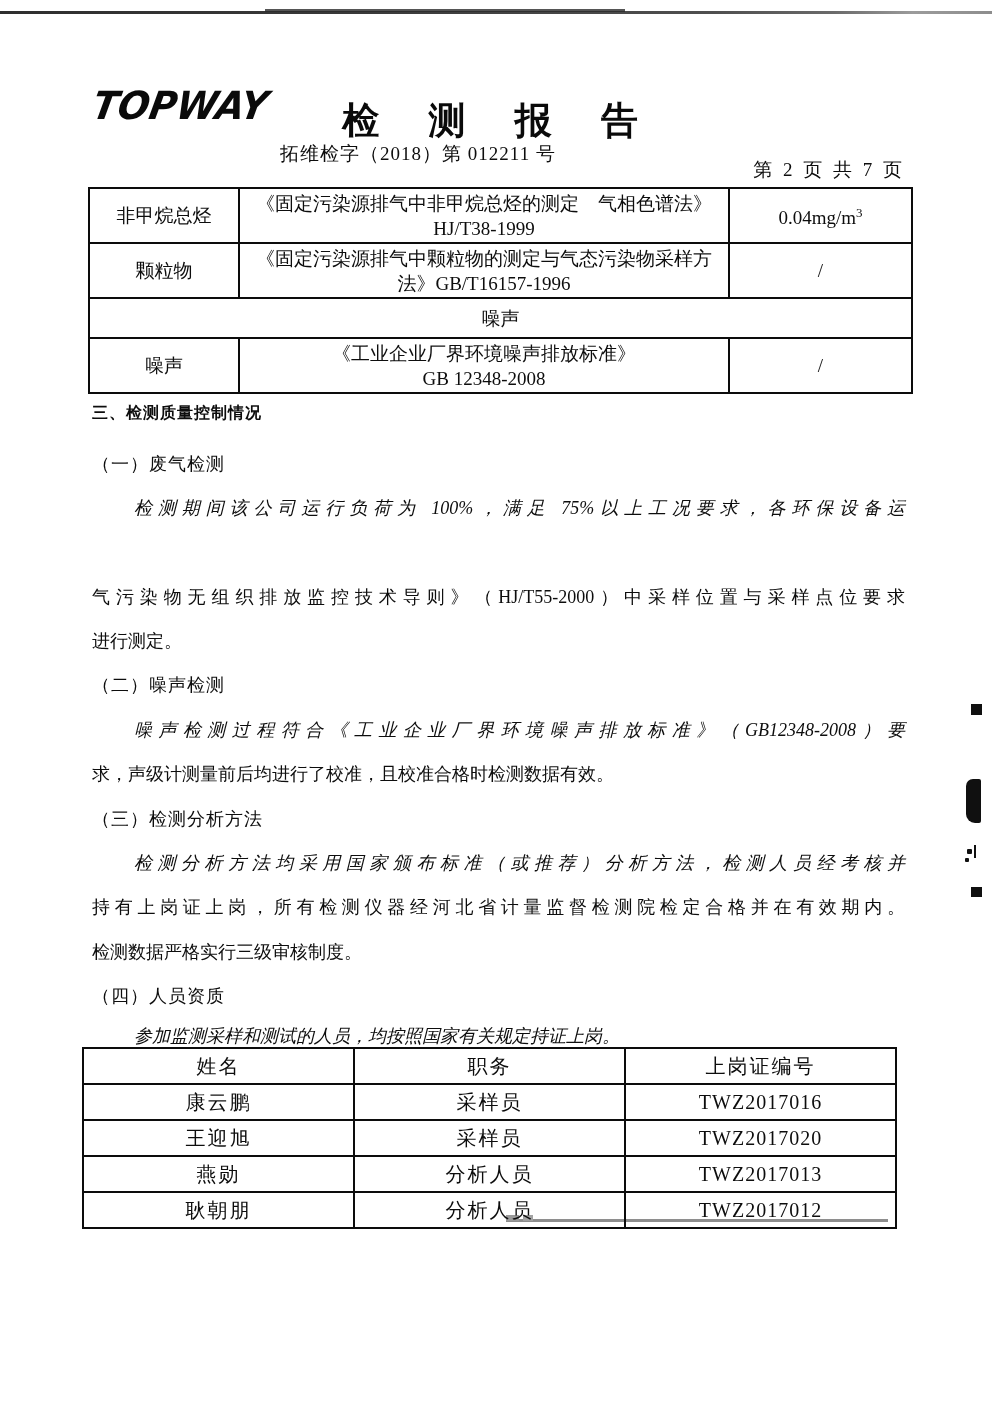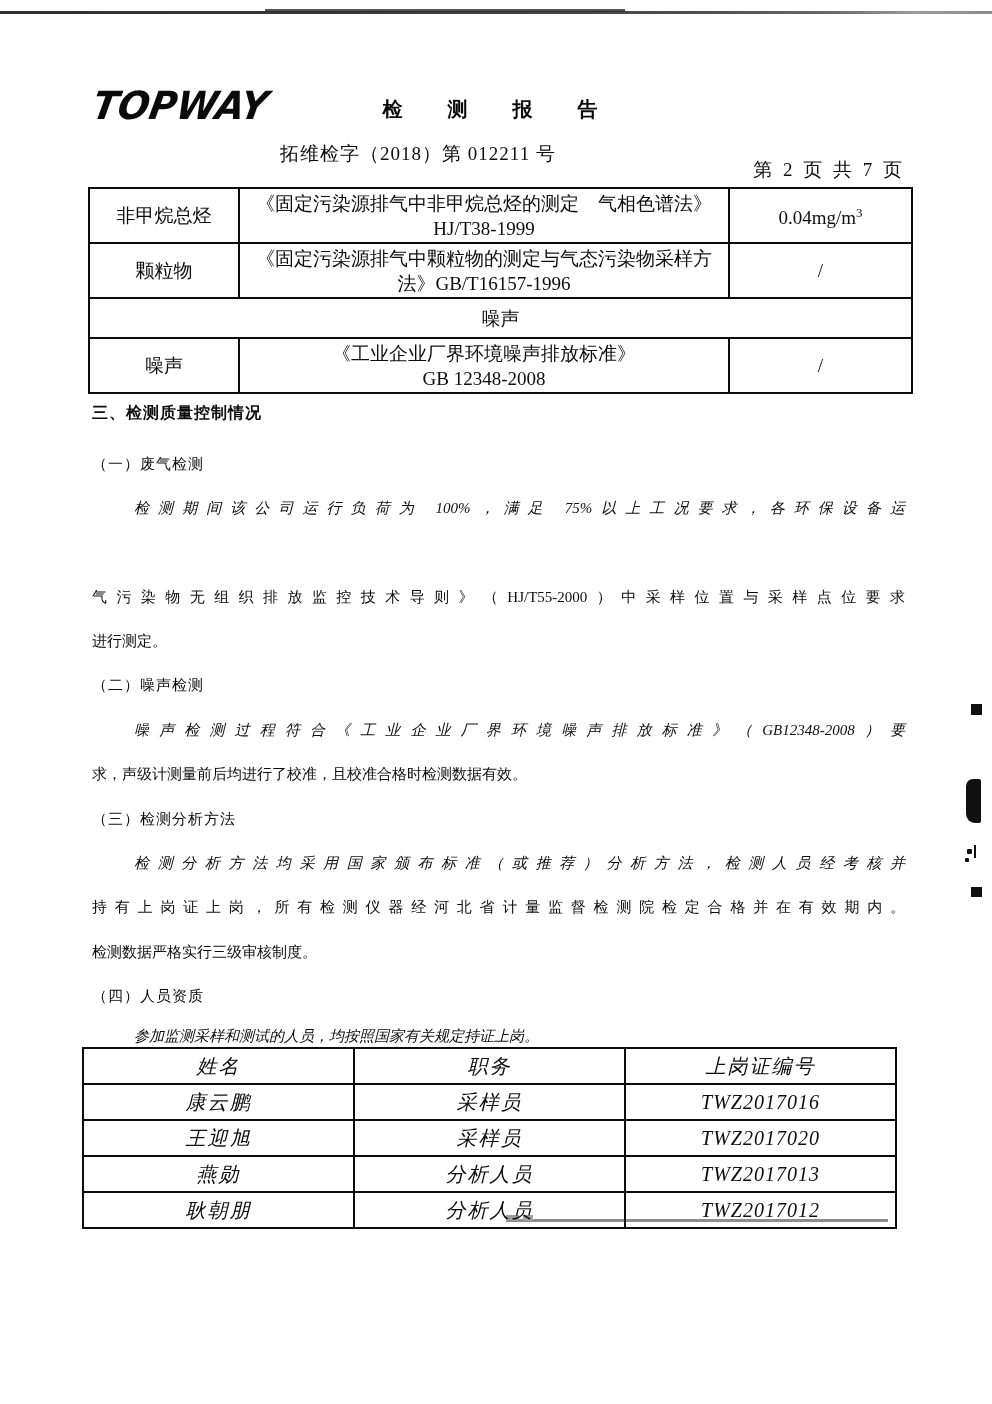--- a/index.html
+++ b/index.html
@@ -28,48 +28,48 @@
   
   .logo{
     position:absolute;left:93px;top:84px;
     font-family:"DejaVu Sans","Liberation Sans",sans-serif;
     font-weight:900;font-style:italic;font-size:37px;letter-spacing:0px;
     transform:skewX(-10deg) scaleY(1.05);
     color:#0a0a0a;
   }
   .report-title{
     position:absolute;left:0;top:96px;width:992px;
-    text-align:center;font-size:20px;font-weight:700;
+    text-align:center;font-size:37px;font-weight:700;
     letter-spacing:12px;word-spacing:16px;color:#0a0a0a;
   }
   .report-number{
     position:absolute;left:0;top:141px;width:836px;
     text-align:center;font-size:19px;letter-spacing:1px;
   }
   .page-indicator{
     position:absolute;right:87px;top:157px;
     font-size:19px;letter-spacing:3px;
   }
   
   table{border-collapse:collapse;table-layout:fixed;}
   .methods-table{position:absolute;left:88px;top:187px;width:817px;}
   .methods-table td{border:2px solid #0c0c0c;padding:0;text-align:center;vertical-align:middle;font-size:19px;line-height:25px;}
   .methods-table .c-item{width:148px;}
   .methods-table .c-method{width:488px;}
   .methods-table .c-value{width:181px;}
   .methods-table .r-tall{height:53px;}
   .methods-table .r-group{height:38px;}
   .methods-table sup{font-size:13px;}
-  .personnel-table{position:absolute;left:82px;top:1047px;width:815px;font-style:italic;}
+  .personnel-table{position:absolute;left:82px;top:1047px;width:815px;}
   .personnel-table td{border:2px solid #0c0c0c;height:34px;padding:0;text-align:center;vertical-align:middle;font-size:20px;letter-spacing:2px;}
   .personnel-table .latin{letter-spacing:1px;border-radius:13px;}
   
   .tline{
     position:absolute;left:92px;width:813px;height:32px;
-    font-size:15px;line-height:30px;white-space:nowrap;
+    font-size:18px;line-height:30px;white-space:nowrap;
   }
   .tline.fill{white-space:normal;text-align:justify;text-align-last:justify;}
   .tline.indent{text-indent:42px;font-style:italic;}
   .tline.heading{font-size:16px;font-weight:700;letter-spacing:1px;}
   .tline.subtitle{letter-spacing:1px;}
 </style>
 </head>
 <body>
 
 <div class="page">

